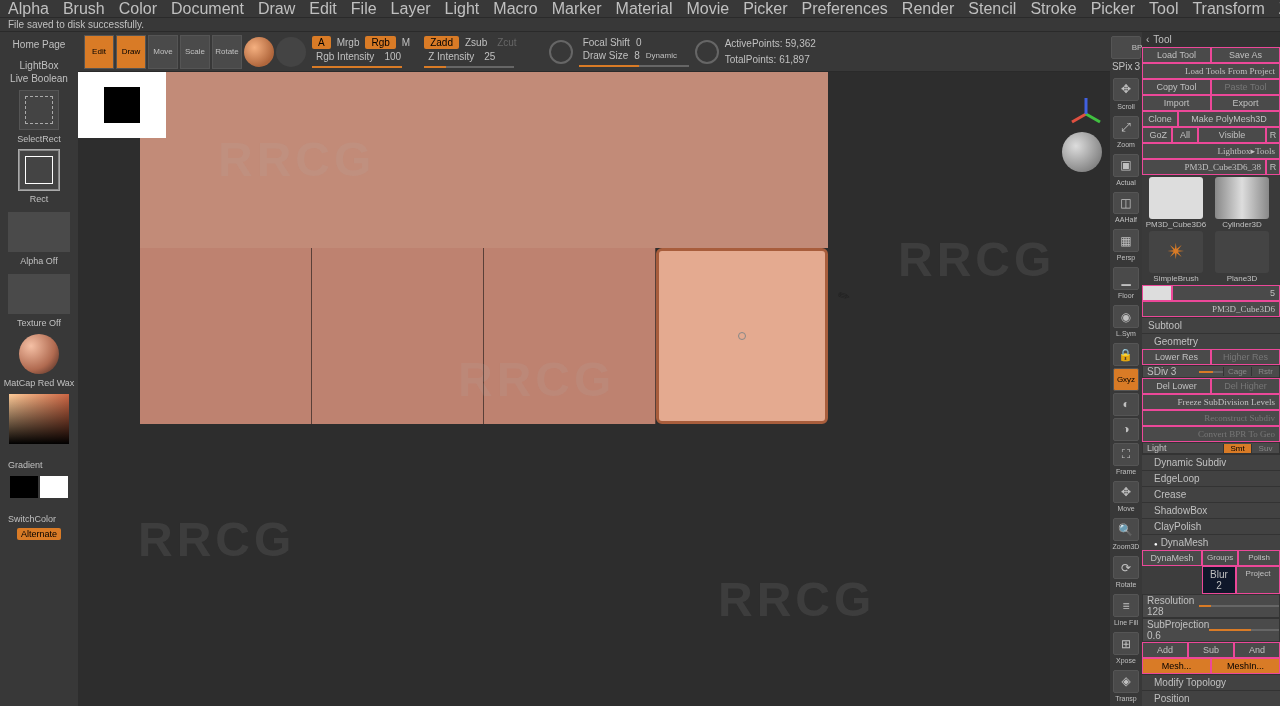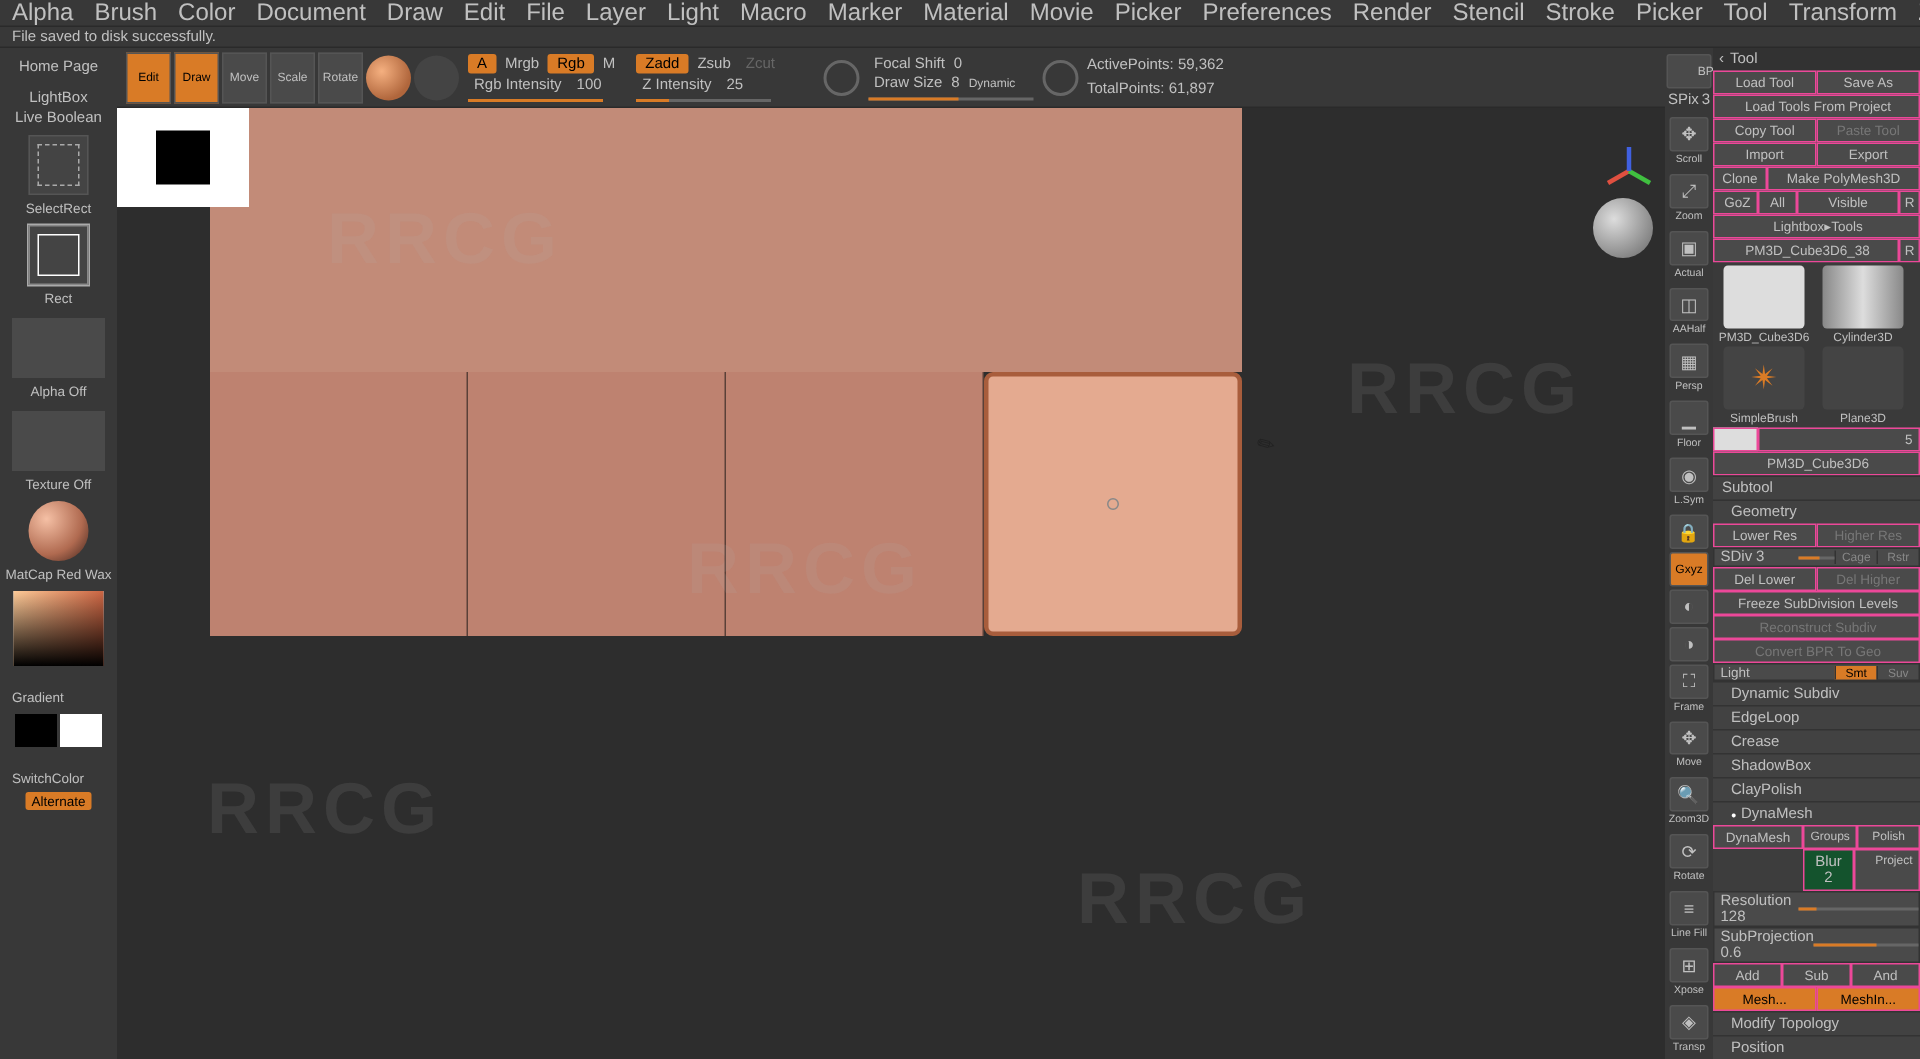--- a/index.html
+++ b/index.html
@@ -69,21 +69,21 @@
 .navstrip .navicon { width:26px; height:26px; background:#4a4a4a; border:1px solid #555; border-radius:2px; display:flex; align-items:center; justify-content:center; font-size:12px;}
 .navstrip .navlbl { font-size:7px; margin-bottom:4px;}
 .navstrip .navicon.on { background:#d97b26; color:#000;}
 
 
 .rightcol { width:138px; background:#3d3d3d; display:flex; flex-direction:column;}
 .rc-head { height:18px; display:flex; align-items:center; padding:0 4px; font-size:11px; background:#323232;}
 .rc-head .chev { margin-right:4px;}
 .rc-row { display:flex; }
 .rc-btn { flex:1; background:#4a4a4a; border:1px solid #ec4899; padding:2px 4px; font-size:9px; text-align:center;}
-.rc-btn.wide { text-align:center; padding-left:6px;}
+.rc-btn.wide { text-align:right; padding-left:6px;font-family:Liberation Serif, serif;}
 .rc-btn.dim { color:#777;}
 .rc-btn.tiny { flex:0 0 14px; padding:2px 0;}
 .rc-sec { background:#424242; padding:2px 6px; font-size:10px; border-top:1px solid #333;}
 .rc-sec.indent { padding-left:12px;}
 .rc-sec.on:before { content:"●"; color:#fff; margin-right:3px; font-size:6px; }
 .rc-slider-row { display:flex; align-items:center; background:#4a4a4a; border:1px solid #333;}
 .rc-slider-row .slabel{ flex:0 0 56px; font-size:9px; padding-left:4px;}
 .rc-slider-row .sbtn{ flex:0 0 28px; font-size:8px; text-align:center; color:#888; border-left:1px solid #333;}
 .rc-slider-row .sbtn.on{ background:#d97b26; color:#000;}
 .tool-grid { display:flex; flex-wrap:wrap; gap:2px; padding:2px; background:#3a3a3a;}
@@ -411,22 +411,22 @@
     <div class="rc-sec indent">ClayPolish</div>
     <div class="rc-sec indent on">DynaMesh</div>
 
     <div class="rc-row">
       <div class="rc-btn" style="flex:0 0 60px;">DynaMesh</div>
       <div class="rc-btn" style="flex:0 0 34px; font-size:8px;">Groups</div>
       <div class="rc-btn" style="font-size:8px;">Polish</div>
     </div>
     <div class="rc-row">
       <div style="flex:0 0 60px;"></div>
-      <div class="rc-btn" style="flex:0 0 34px;font-size:8px;background:#14532d;color:#000;"><span>Blur</span> <span>2</span></div>
-      <div class="rc-btn" style="font-size:8px;text-align:right;">Project</div>
+      <div class="rc-btn" style="flex:0 0 34px;font-size:8px;background:#0f172a;color:#000;"><span>Blur</span> <span>2</span></div>
+      <div class="rc-btn" style="font-size:8px;">Project</div>
     </div>
     <div class="rc-slider-row">
       <span class="slabel"><span>Resolution</span> <span>128</span></span>
       <div style="flex:1;">
           <div class="rc-slider-bar">
             <div class="f" style="width:15%;"></div>
           </div>
         </div>
     </div>
     <div class="rc-slider-row">

